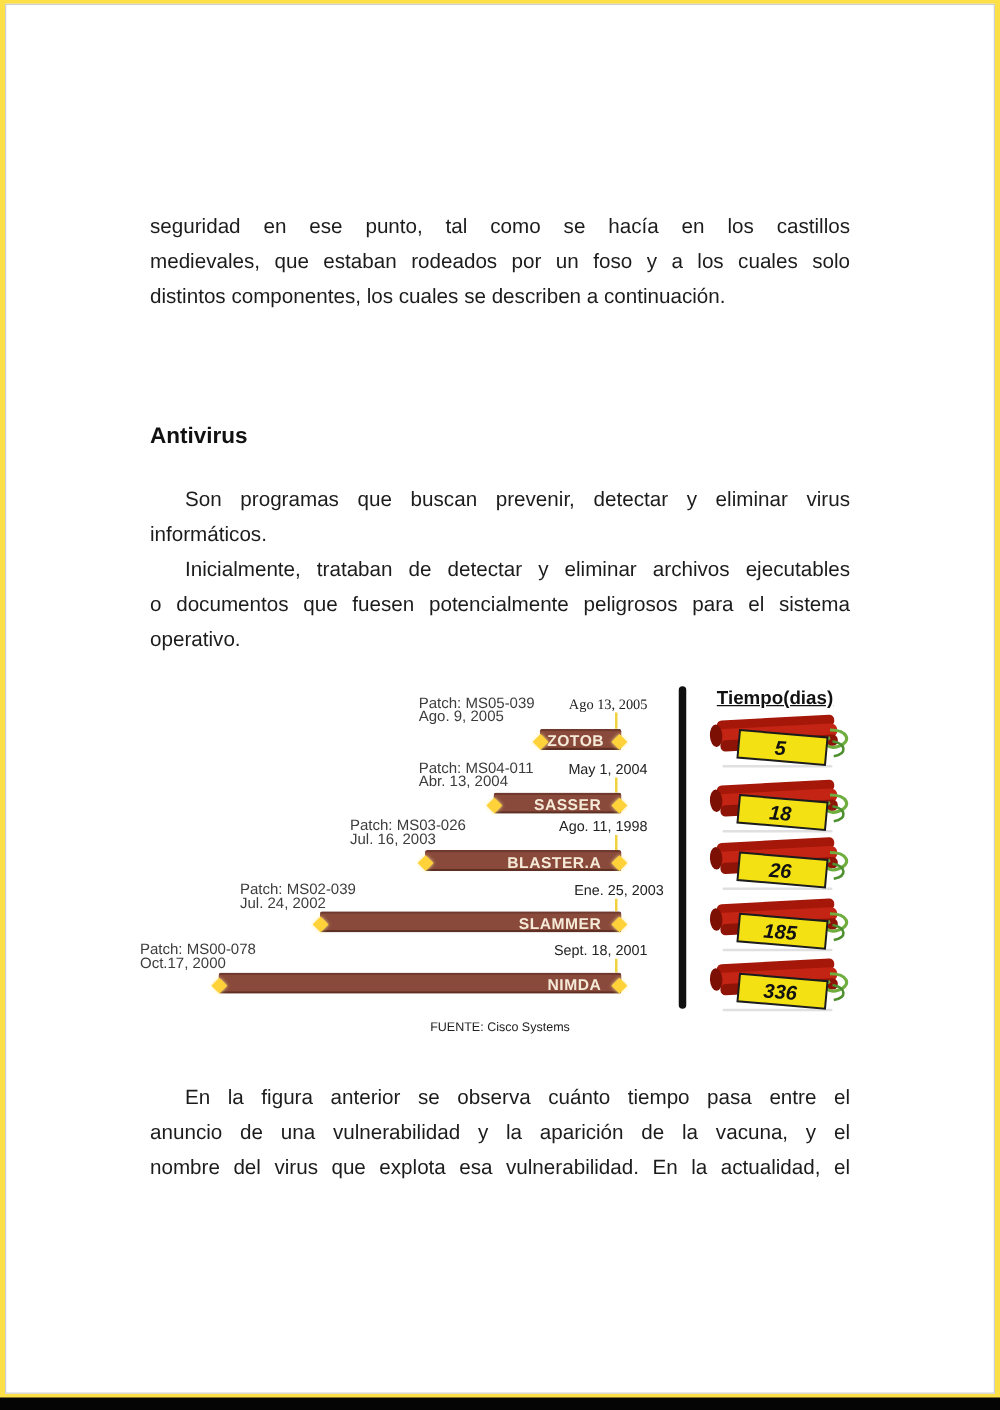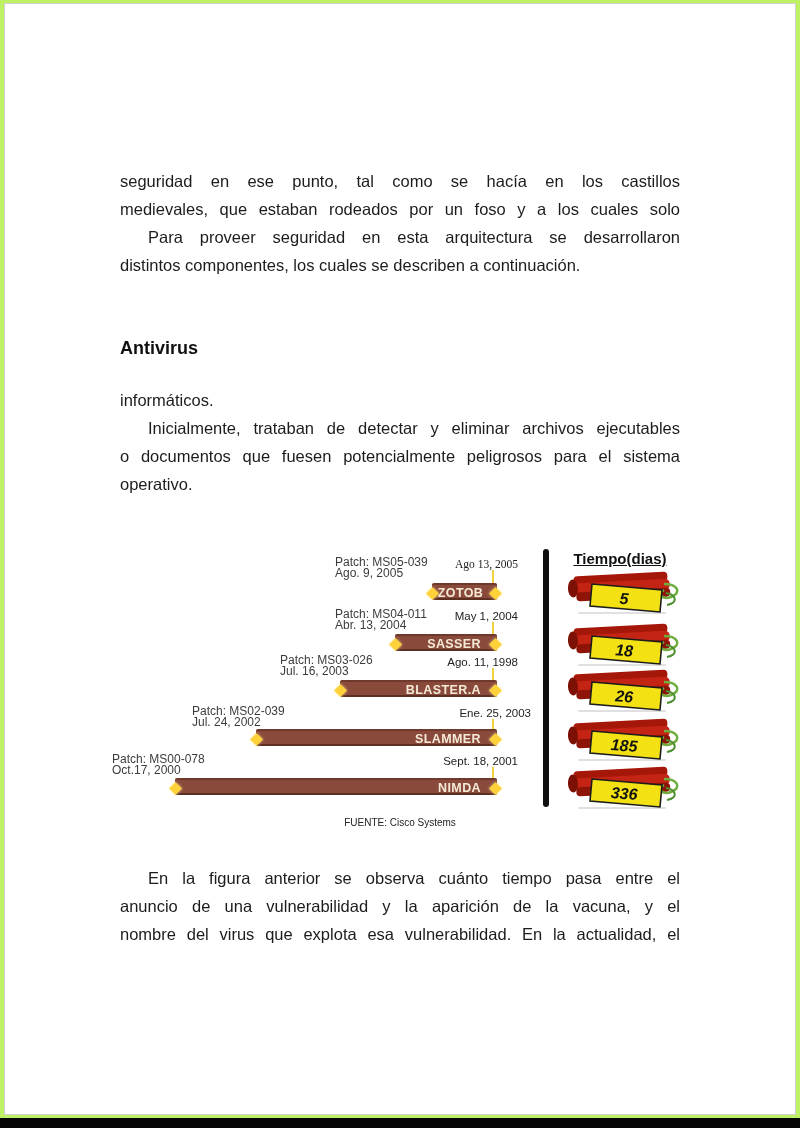--- a/index.html
+++ b/index.html
@@ -1,16 +1,16 @@
 <!DOCTYPE html>
 <html><head>
 <meta charset="utf-8">
 <style>
   html,body{margin:0;padding:0;background:#fff;}
-  #screen{position:relative;width:800px;height:1128px;background:#bef264;overflow:hidden;
+  #screen{position:relative;width:800px;height:1128px;background:#fde047;overflow:hidden;
           font-family:"Liberation Sans",sans-serif;color:#1a1a1a;}
   .page-border{position:absolute;left:4px;top:3px;width:790px;height:1110px;
                border:1px solid #cfcfcf;background:#fff;}
   .bottom-bar{position:absolute;left:0;top:1118px;width:800px;height:10px;background:#050505;}
 
   
   .flow{position:absolute;left:120px;width:560px;}
   .line{height:28px;line-height:28px;font-size:16.5px;color:#1c1c1c;
         text-align:justify;text-align-last:justify;white-space:normal;overflow:hidden;}
   .line.last{text-align-last:left;}
@@ -40,27 +40,27 @@
 </style>
 </head>
 <body>
 
 <div id="screen">
   <div class="page-border"></div>
 
   <div class="flow" style="top:167px;">
     <div class="line">seguridad en ese punto, tal como se hacía en los castillos</div>
     <div class="line">medievales, que estaban rodeados por un foso y a los cuales solo</div>
-    <div class="line indent">Para proveer seguridad en esta arquitectura se desarrollaron</div>
     <div class="line last">distintos componentes, los cuales se describen a continuación.</div>
   </div>
 
   <div class="heading">Antivirus</div>
 
   <div class="flow" style="top:386px;">
+    <div class="line indent">Son programas que buscan prevenir, detectar y eliminar virus</div>
     <div class="line last">informáticos.</div>
     <div class="line indent">Inicialmente, trataban de detectar y eliminar archivos ejecutables</div>
     <div class="line">o documentos que fuesen potencialmente peligrosos para el sistema</div>
     <div class="line last">operativo.</div>
   </div>
 
   <div>
 
     <div class="patch-label" style="left:335px;top:557px;">
       <div>Patch: MS05-039</div>

